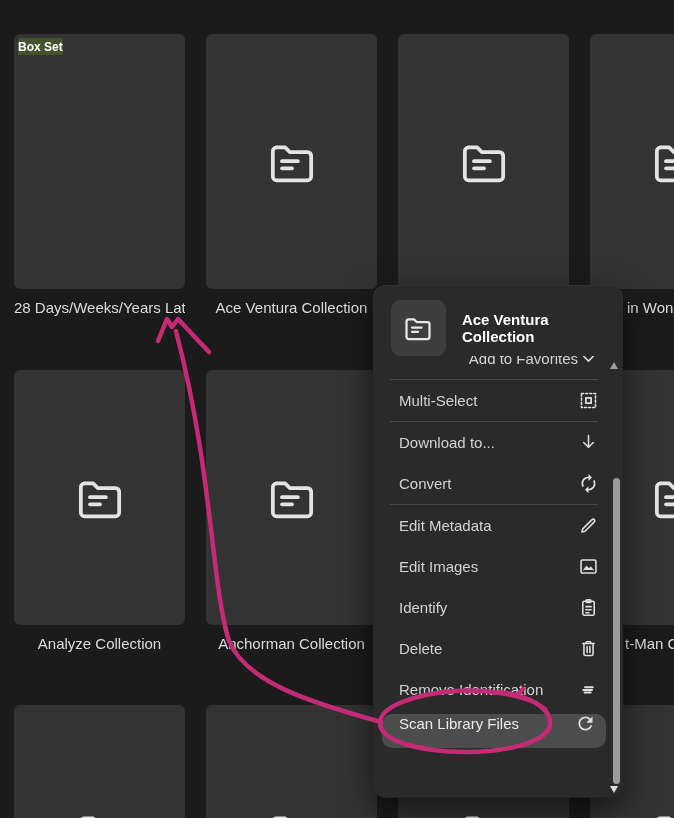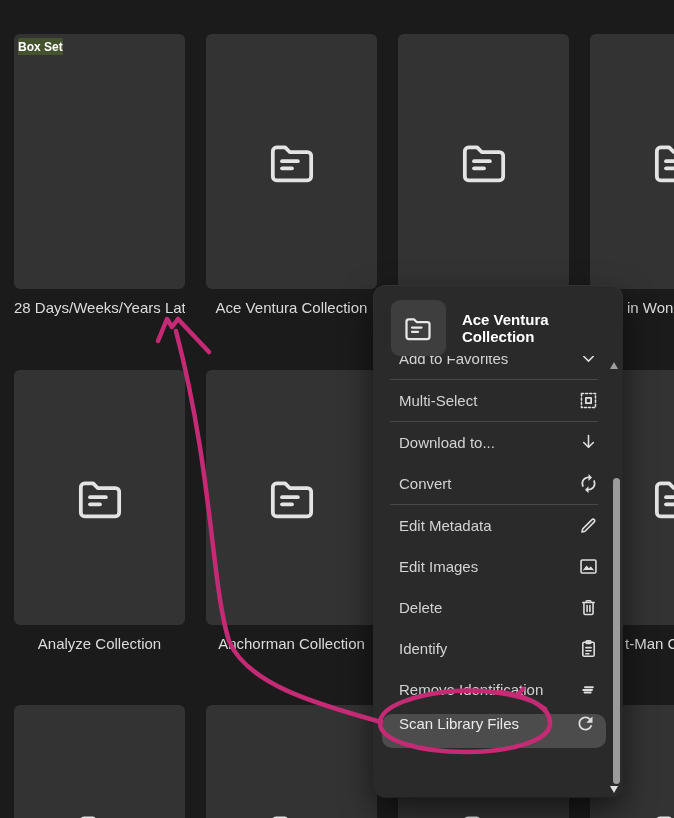--- a/index.html
+++ b/index.html
@@ -39,21 +39,21 @@
     background:var(--menu-bg,#2a2a2a);border-radius:12px;box-sizing:border-box;
     box-shadow:0 12px 32px rgba(0,0,0,.6),0 0 0 1px #3a3a3a;}
   .menu-header{position:absolute;left:0;top:0;right:0;height:70px;display:flex;align-items:center;}
   .mh-iconbox{width:56px;height:56px;margin:13px 16px 0 17px;background:#3e3e3e;border-radius:9px;
     display:flex;align-items:center;justify-content:center;}
   .mh-iconbox .folder-svg{width:30px;height:30px;color:#e8e8e8;}
   .mh-title{margin-top:13px;font-size:15px;font-weight:bold;color:#fff;}
   .menu-list{position:absolute;left:0;right:0;top:70px;bottom:6px;overflow:hidden;}
   .menu-item{height:41px;display:flex;align-items:center;box-sizing:border-box;
     padding:0 23px 0 25px;font-size:15px;color:#d3d3d3;}
-  .menu-item:first-child{margin-top:-18px;}
+  .menu-item:first-child{margin-top:-18px;text-align:right;}
   .mi-label{flex:1;white-space:nowrap;}
   .mi-icon{display:flex;align-items:center;}
   .mi-icon svg{width:21px;height:21px;color:#dedede;display:block;}
   .menu-divider{height:1px;background:#484848;margin:0 24px 0 16px;}
   .menu-item.highlighted{height:34px;margin:4px 16px 3px 8px;padding:0 10px 16px 17px;
     background:var(--highlight,#4c4c4c);border-radius:10px;color:#eaeaea;}
 
   
   .sb-up{position:absolute;right:4px;top:76px;width:0;height:0;
     border-left:4px solid transparent;border-right:4px solid transparent;
@@ -258,40 +258,40 @@
         <div class="menu-item">
           <span class="mi-label">Edit Images</span>
           <span class="mi-icon">
             <svg viewBox="0 0 24 24" fill="none" stroke="currentColor" stroke-width="1.8" stroke-linecap="round" stroke-linejoin="round">
               <rect x="3.5" y="4.5" width="17" height="15" rx="1.5"></rect>
               <path d="M6.5 16l3.3-4.3 2.8 3.3 1.9-2.3 3 3.3" fill="currentColor" stroke-width="1.2"></path>
             </svg>
           </span>
         </div>
         <div class="menu-item">
+          <span class="mi-label">Identify</span>
+          <span class="mi-icon">
+            <svg viewBox="0 0 24 24" fill="none" stroke="currentColor" stroke-width="1.8" stroke-linecap="round" stroke-linejoin="round">
+              <rect x="5.5" y="4.8" width="13" height="16" rx="1.5"></rect>
+              <rect x="9.3" y="3.3" width="5.4" height="3" rx="1"></rect>
+              <path d="M9 11h6"></path>
+              <path d="M9 14.5h6"></path>
+              <path d="M9 18h3.5"></path>
+            </svg>
+          </span>
+        </div>
+        <div class="menu-item">
           <span class="mi-label">Delete</span>
           <span class="mi-icon">
             <svg viewBox="0 0 24 24" fill="none" stroke="currentColor" stroke-width="1.8" stroke-linecap="round" stroke-linejoin="round">
               <path d="M5.5 6.3h13"></path>
               <path d="M9.3 6.3V5.1c0-.5.4-.9.9-.9h3.6c.5 0 .9.4.9.9v1.2"></path>
               <path d="M6.8 6.3v12.2c0 .8.7 1.5 1.5 1.5h7.4c.8 0 1.5-.7 1.5-1.5V6.3"></path>
               <path d="M10.4 9.8v6.8"></path>
               <path d="M13.6 9.8v6.8"></path>
-            </svg>
-          </span>
-        </div>
-        <div class="menu-item">
-          <span class="mi-label">Identify</span>
-          <span class="mi-icon">
-            <svg viewBox="0 0 24 24" fill="none" stroke="currentColor" stroke-width="1.8" stroke-linecap="round" stroke-linejoin="round">
-              <rect x="5.5" y="4.8" width="13" height="16" rx="1.5"></rect>
-              <rect x="9.3" y="3.3" width="5.4" height="3" rx="1"></rect>
-              <path d="M9 11h6"></path>
-              <path d="M9 14.5h6"></path>
-              <path d="M9 18h3.5"></path>
             </svg>
           </span>
         </div>
         <div class="menu-item">
           <span class="mi-label">Remove Identification</span>
           <span class="mi-icon">
             <svg viewBox="0 0 24 24" fill="none" stroke="currentColor" stroke-width="1.8" stroke-linecap="round" stroke-linejoin="round">
               <path d="M8 9.5h9" stroke-width="2.2"></path>
               <path d="M6 12.5h10" stroke-width="2.2"></path>
               <path d="M7.5 15.5h7" stroke-width="2.2"></path>

